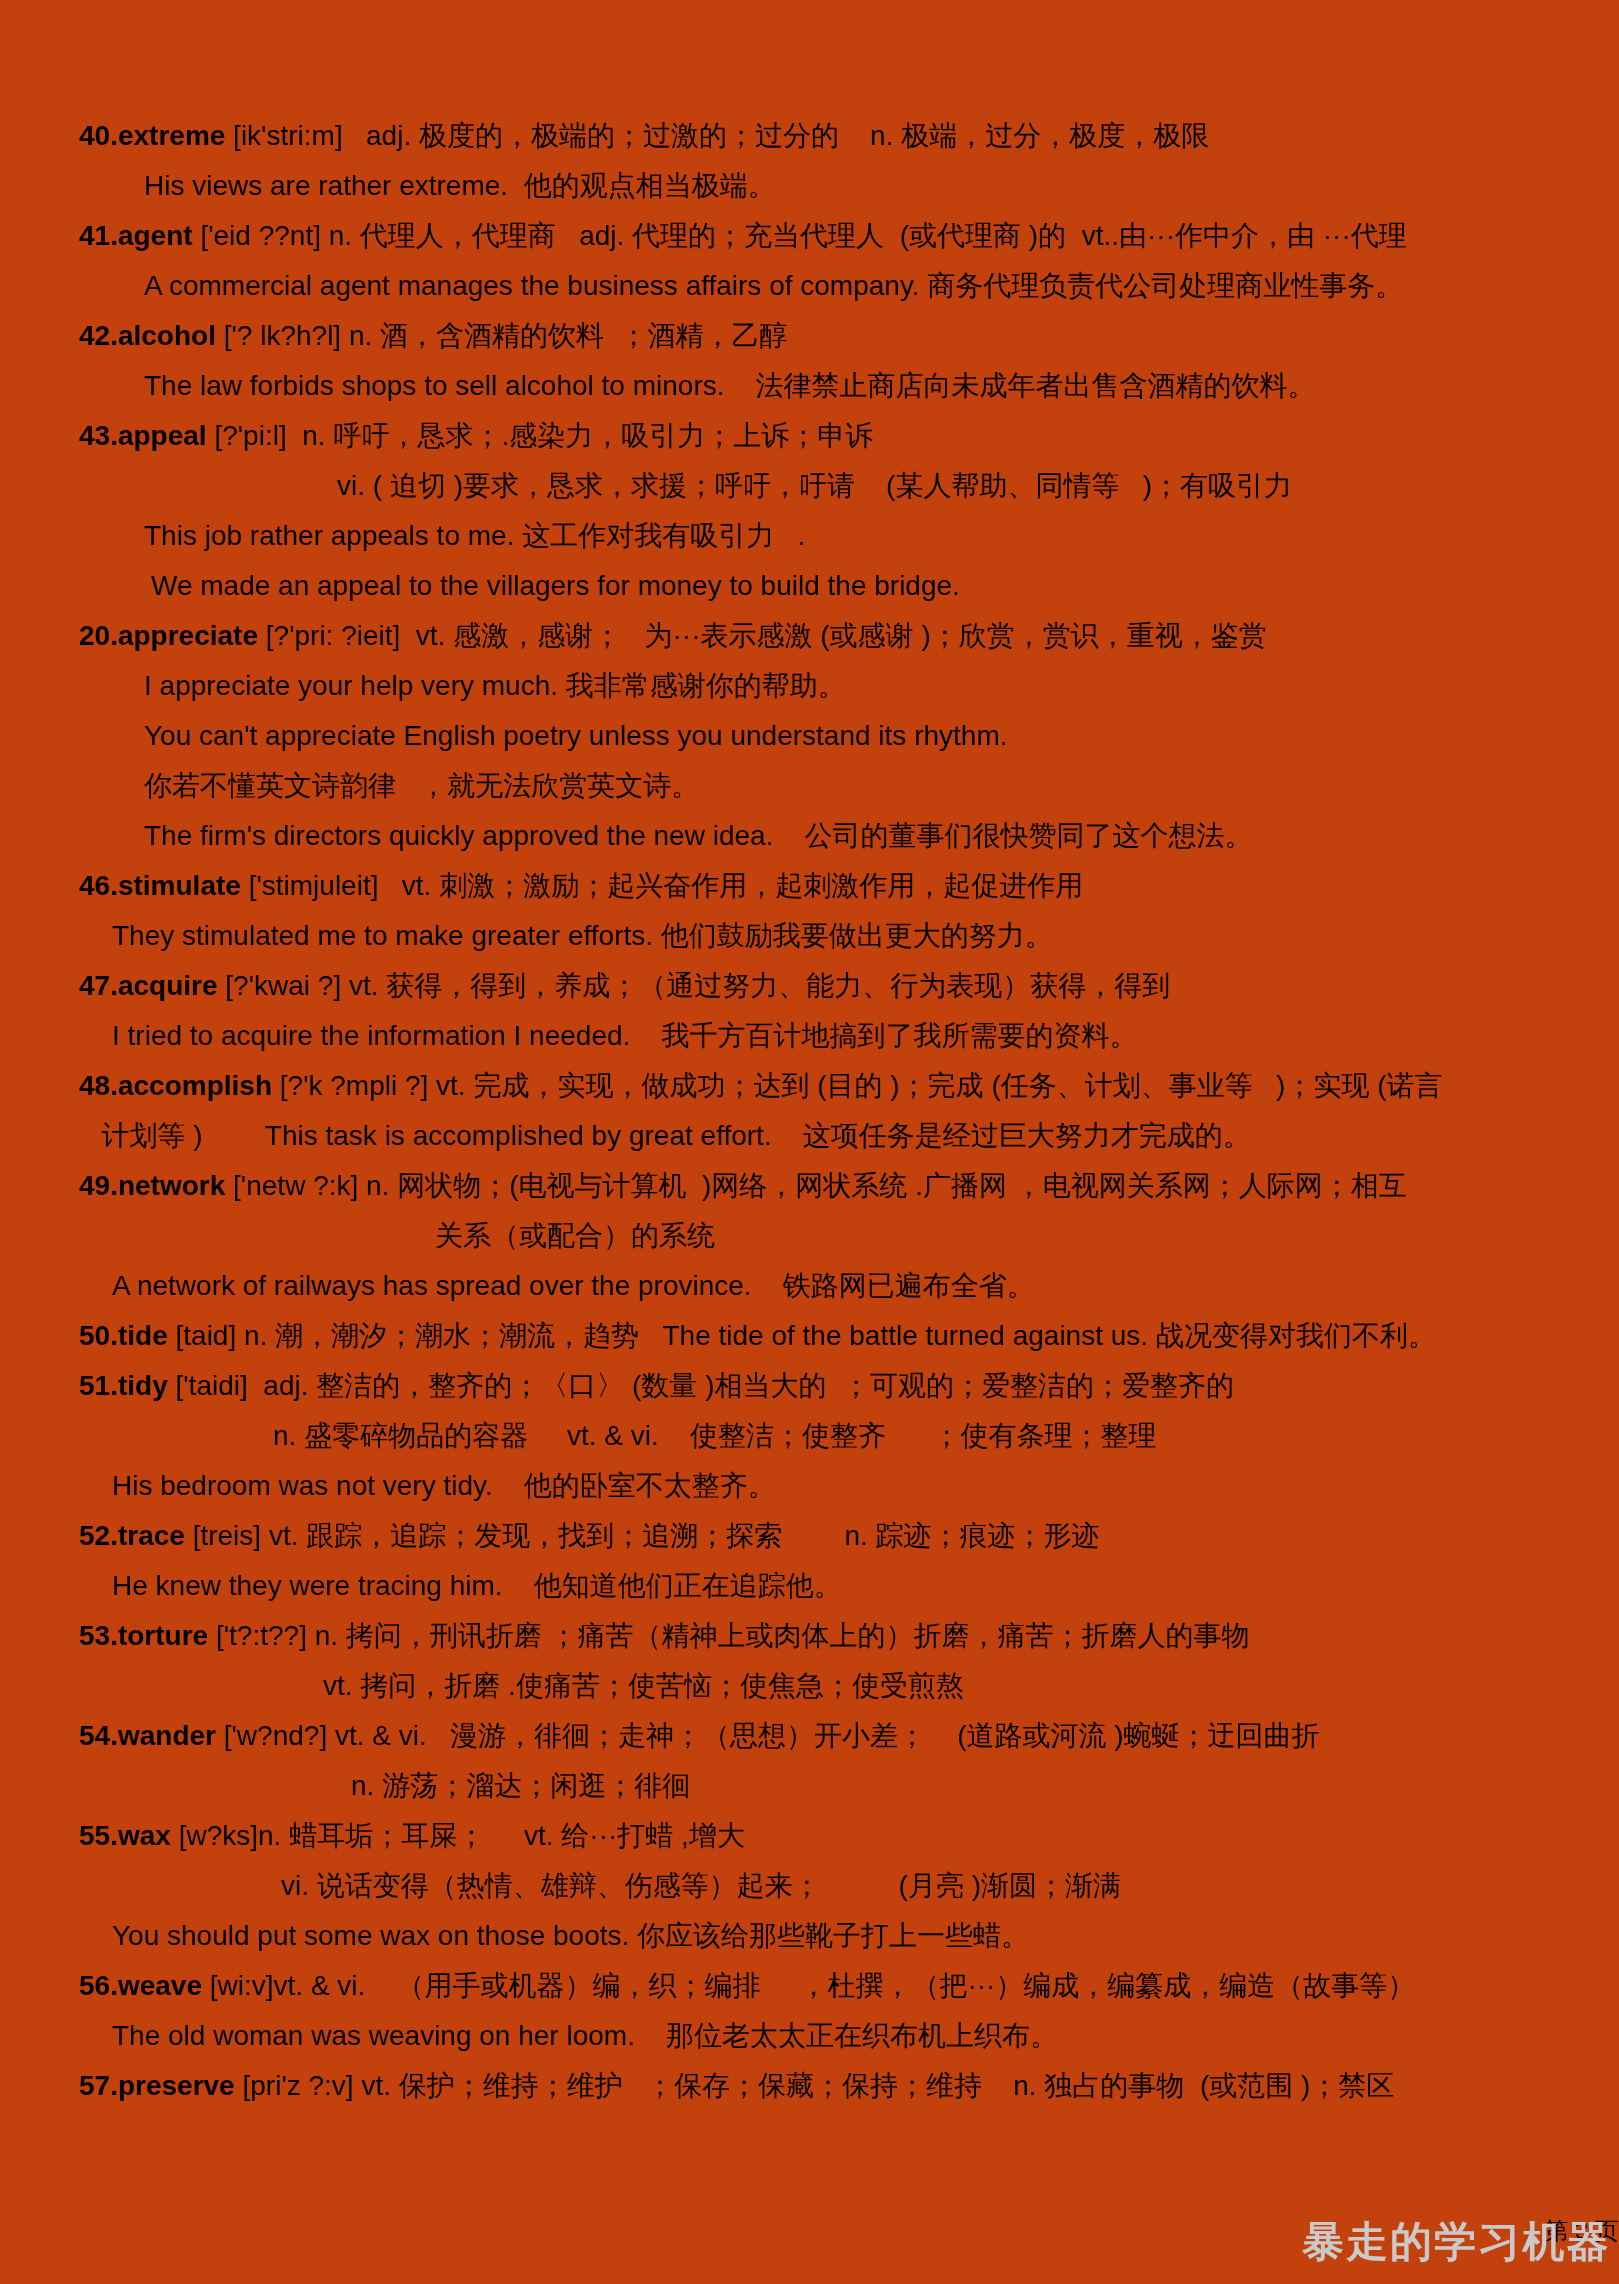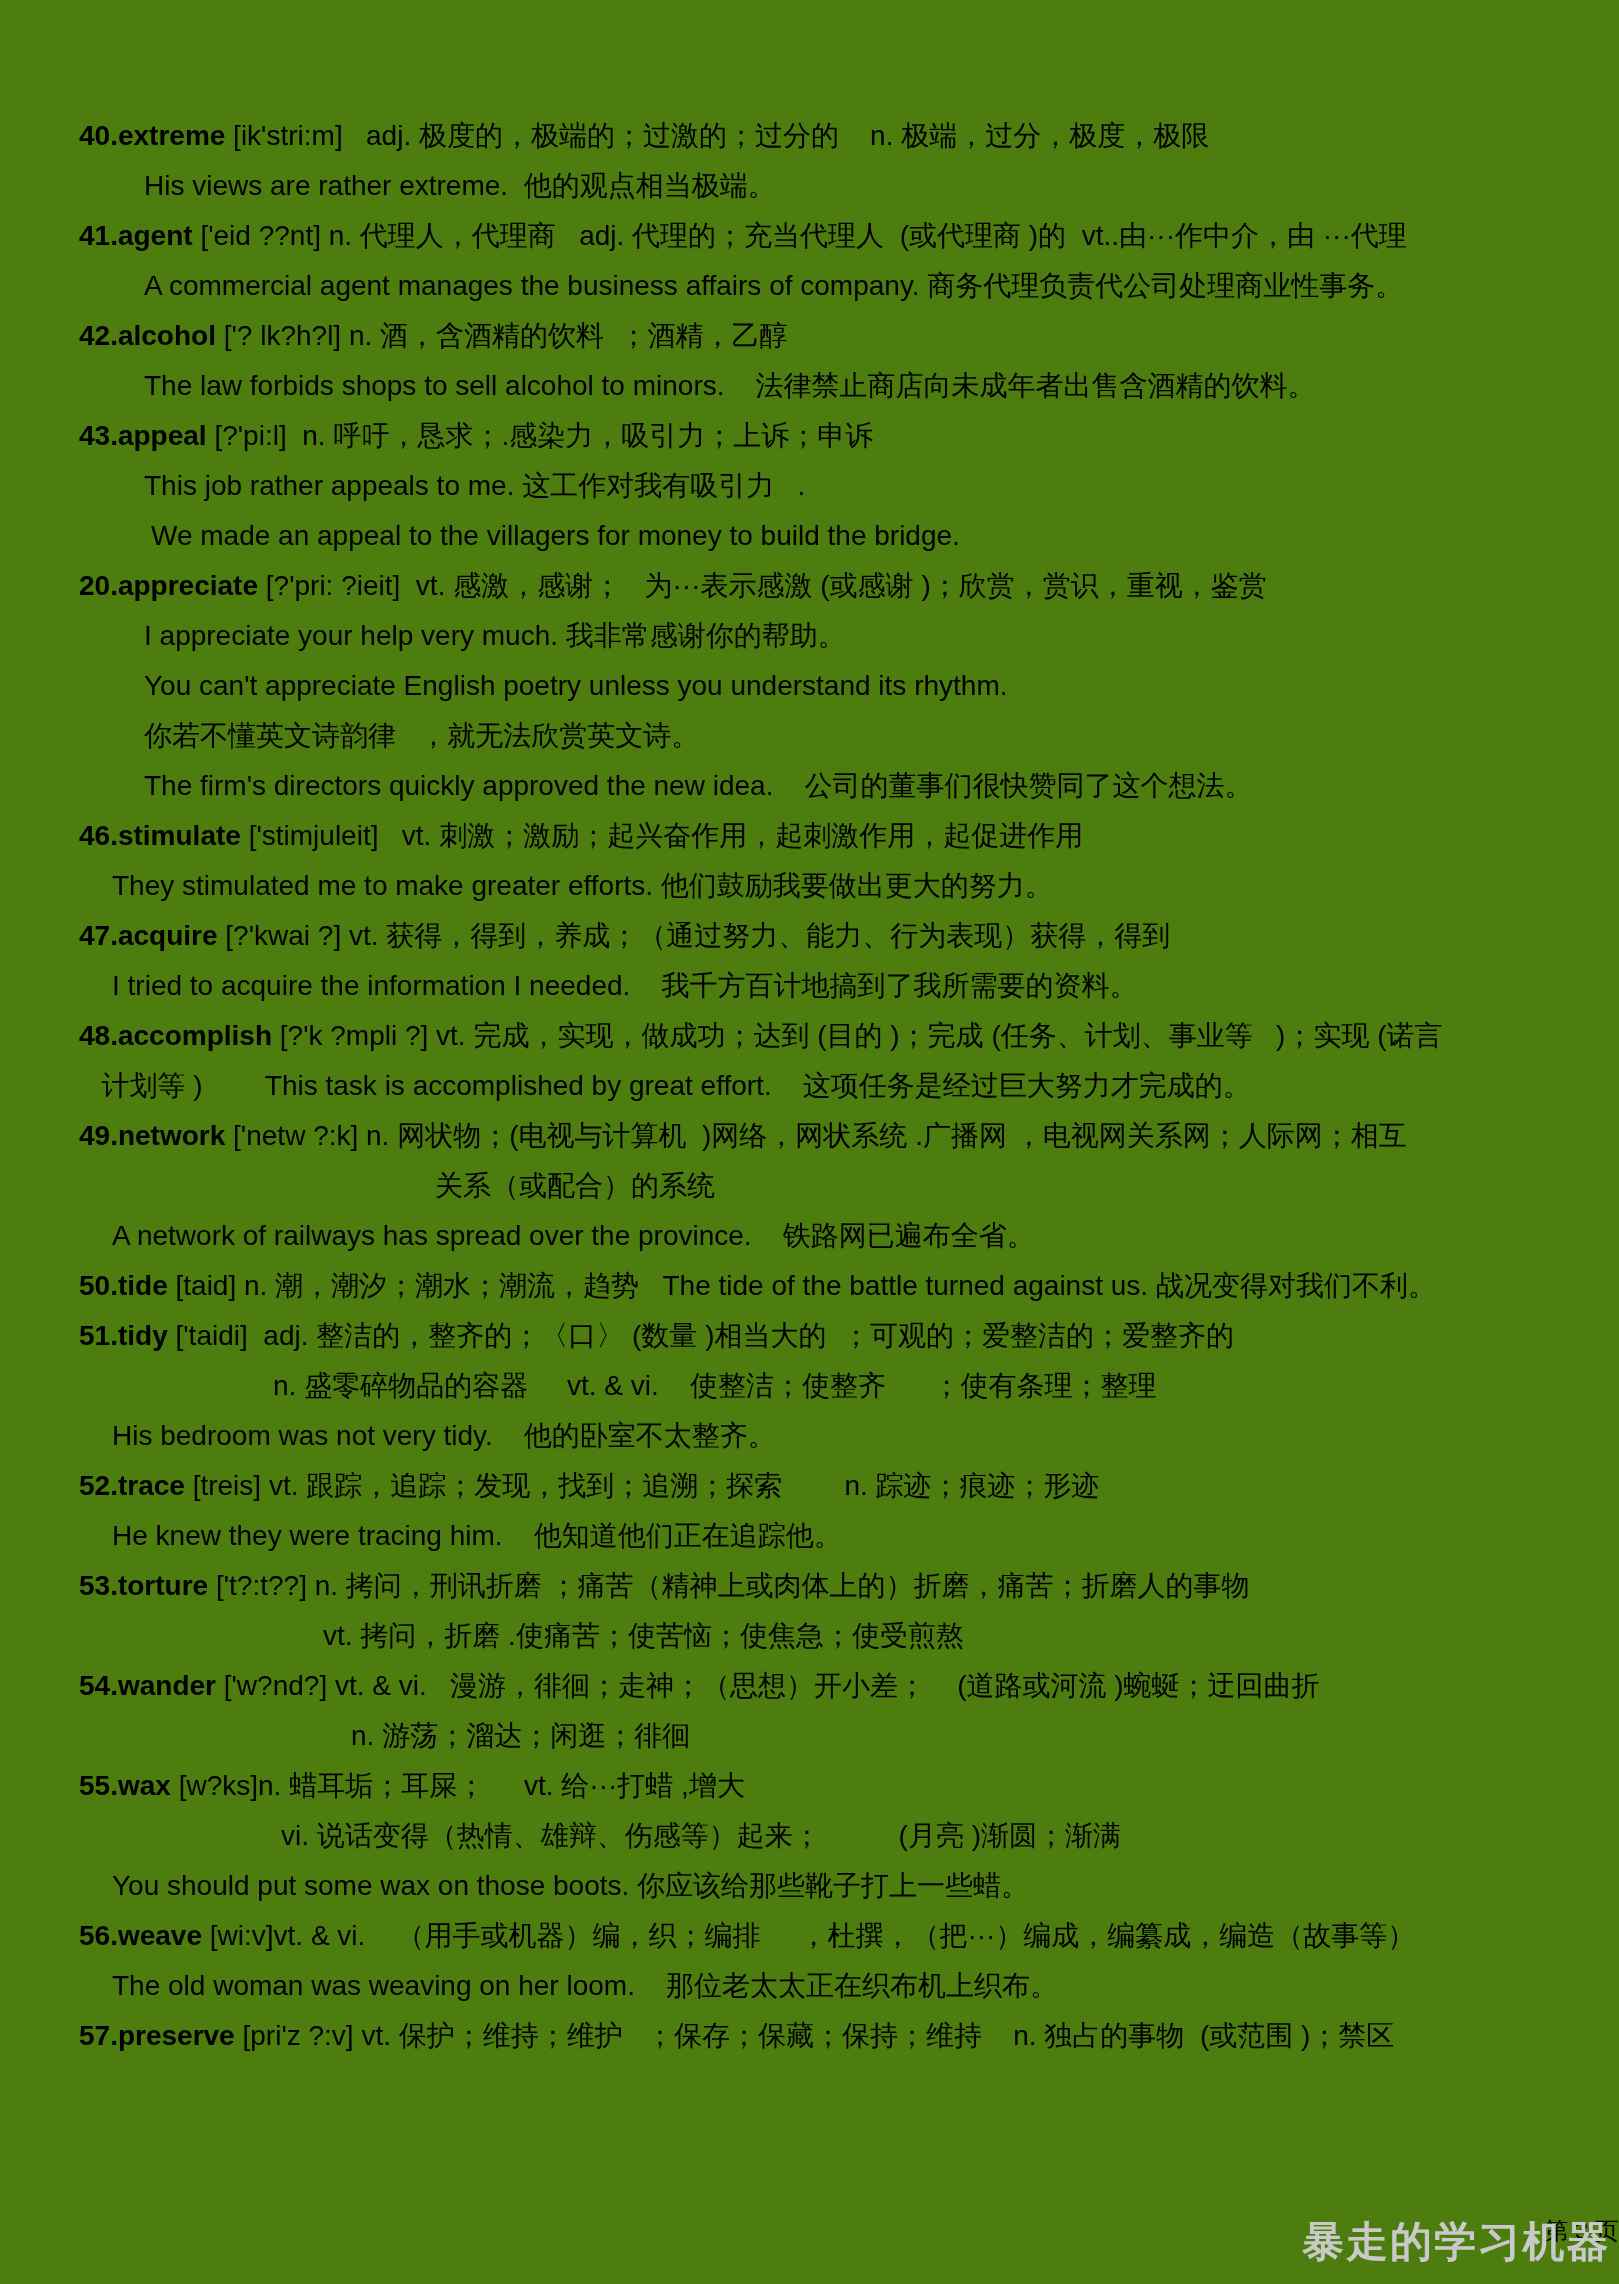--- a/index.html
+++ b/index.html
@@ -1,20 +1,20 @@
 <!DOCTYPE html>
 <html style="font-size:11.2px"><head>
 <meta charset="utf-8">
 <style>
   html,body{margin:0;padding:0;background:#ffffff;}
   .page{
     position:relative;
     width:1619px;
     height:2284px;
-    background:#4d7c0f;
+    background:#c2410c;
     color:#000000;
     font-family:"Liberation Sans", sans-serif;
     overflow:hidden;
   }
   .content{
     position:absolute;
     top:111px;
     left:79px;
     right:7px;
   }
@@ -62,20 +62,21 @@
     <div class="ln"><span class="num">40.</span><span class="w">extreme</span><span> [ik'stri:m]   adj. 极度的，极端的；过激的；过分的    n. 极端，过分，极度，极限</span></div>
     <div class="ln ind-ex"><span>His views are rather extreme.  他的观点相当极端。</span></div>
 
     <div class="ln"><span class="num">41.</span><span class="w">agent</span><span> ['eid ??nt] n. 代理人，代理商   adj. 代理的；充当代理人  (或代理商 )的  vt..由···作中介，由 ···代理</span></div>
     <div class="ln ind-ex"><span>A commercial agent manages the business affairs of company. 商务代理负责代公司处理商业性事务。</span></div>
 
     <div class="ln"><span class="num">42.</span><span class="w">alcohol</span><span> ['? lk?h?l] n. 酒，含酒精的饮料  ；酒精，乙醇</span></div>
     <div class="ln ind-ex"><span>The law forbids shops to sell alcohol to minors.    法律禁止商店向未成年者出售含酒精的饮料。</span></div>
 
     <div class="ln"><span class="num">43.</span><span class="w">appeal</span><span> [?'pi:l]  n. 呼吁，恳求；.感染力，吸引力；上诉；申诉</span></div>
+    <div class="ln ind-c43"><span>vi. ( 迫切 )要求，恳求，求援；呼吁，吁请    (某人帮助、同情等   )；有吸引力</span></div>
     <div class="ln ind-ex"><span>This job rather appeals to me. 这工作对我有吸引力   .</span></div>
     <div class="ln ind-ex2"><span>We made an appeal to the villagers for money to build the bridge.</span></div>
 
     <div class="ln"><span class="num">20.</span><span class="w">appreciate</span><span> [?'pri: ?ieit]  vt. 感激，感谢；   为···表示感激 (或感谢 )；欣赏，赏识，重视，鉴赏</span></div>
     <div class="ln ind-ex"><span>I appreciate your help very much. 我非常感谢你的帮助。</span></div>
     <div class="ln ind-ex"><span>You can't appreciate English poetry unless you understand its rhythm.</span></div>
     <div class="ln ind-ex"><span>你若不懂英文诗韵律   ，就无法欣赏英文诗。</span></div>
 
     <div class="ln ind-ex"><span>The firm's directors quickly approved the new idea.    公司的董事们很快赞同了这个想法。</span></div>
 

